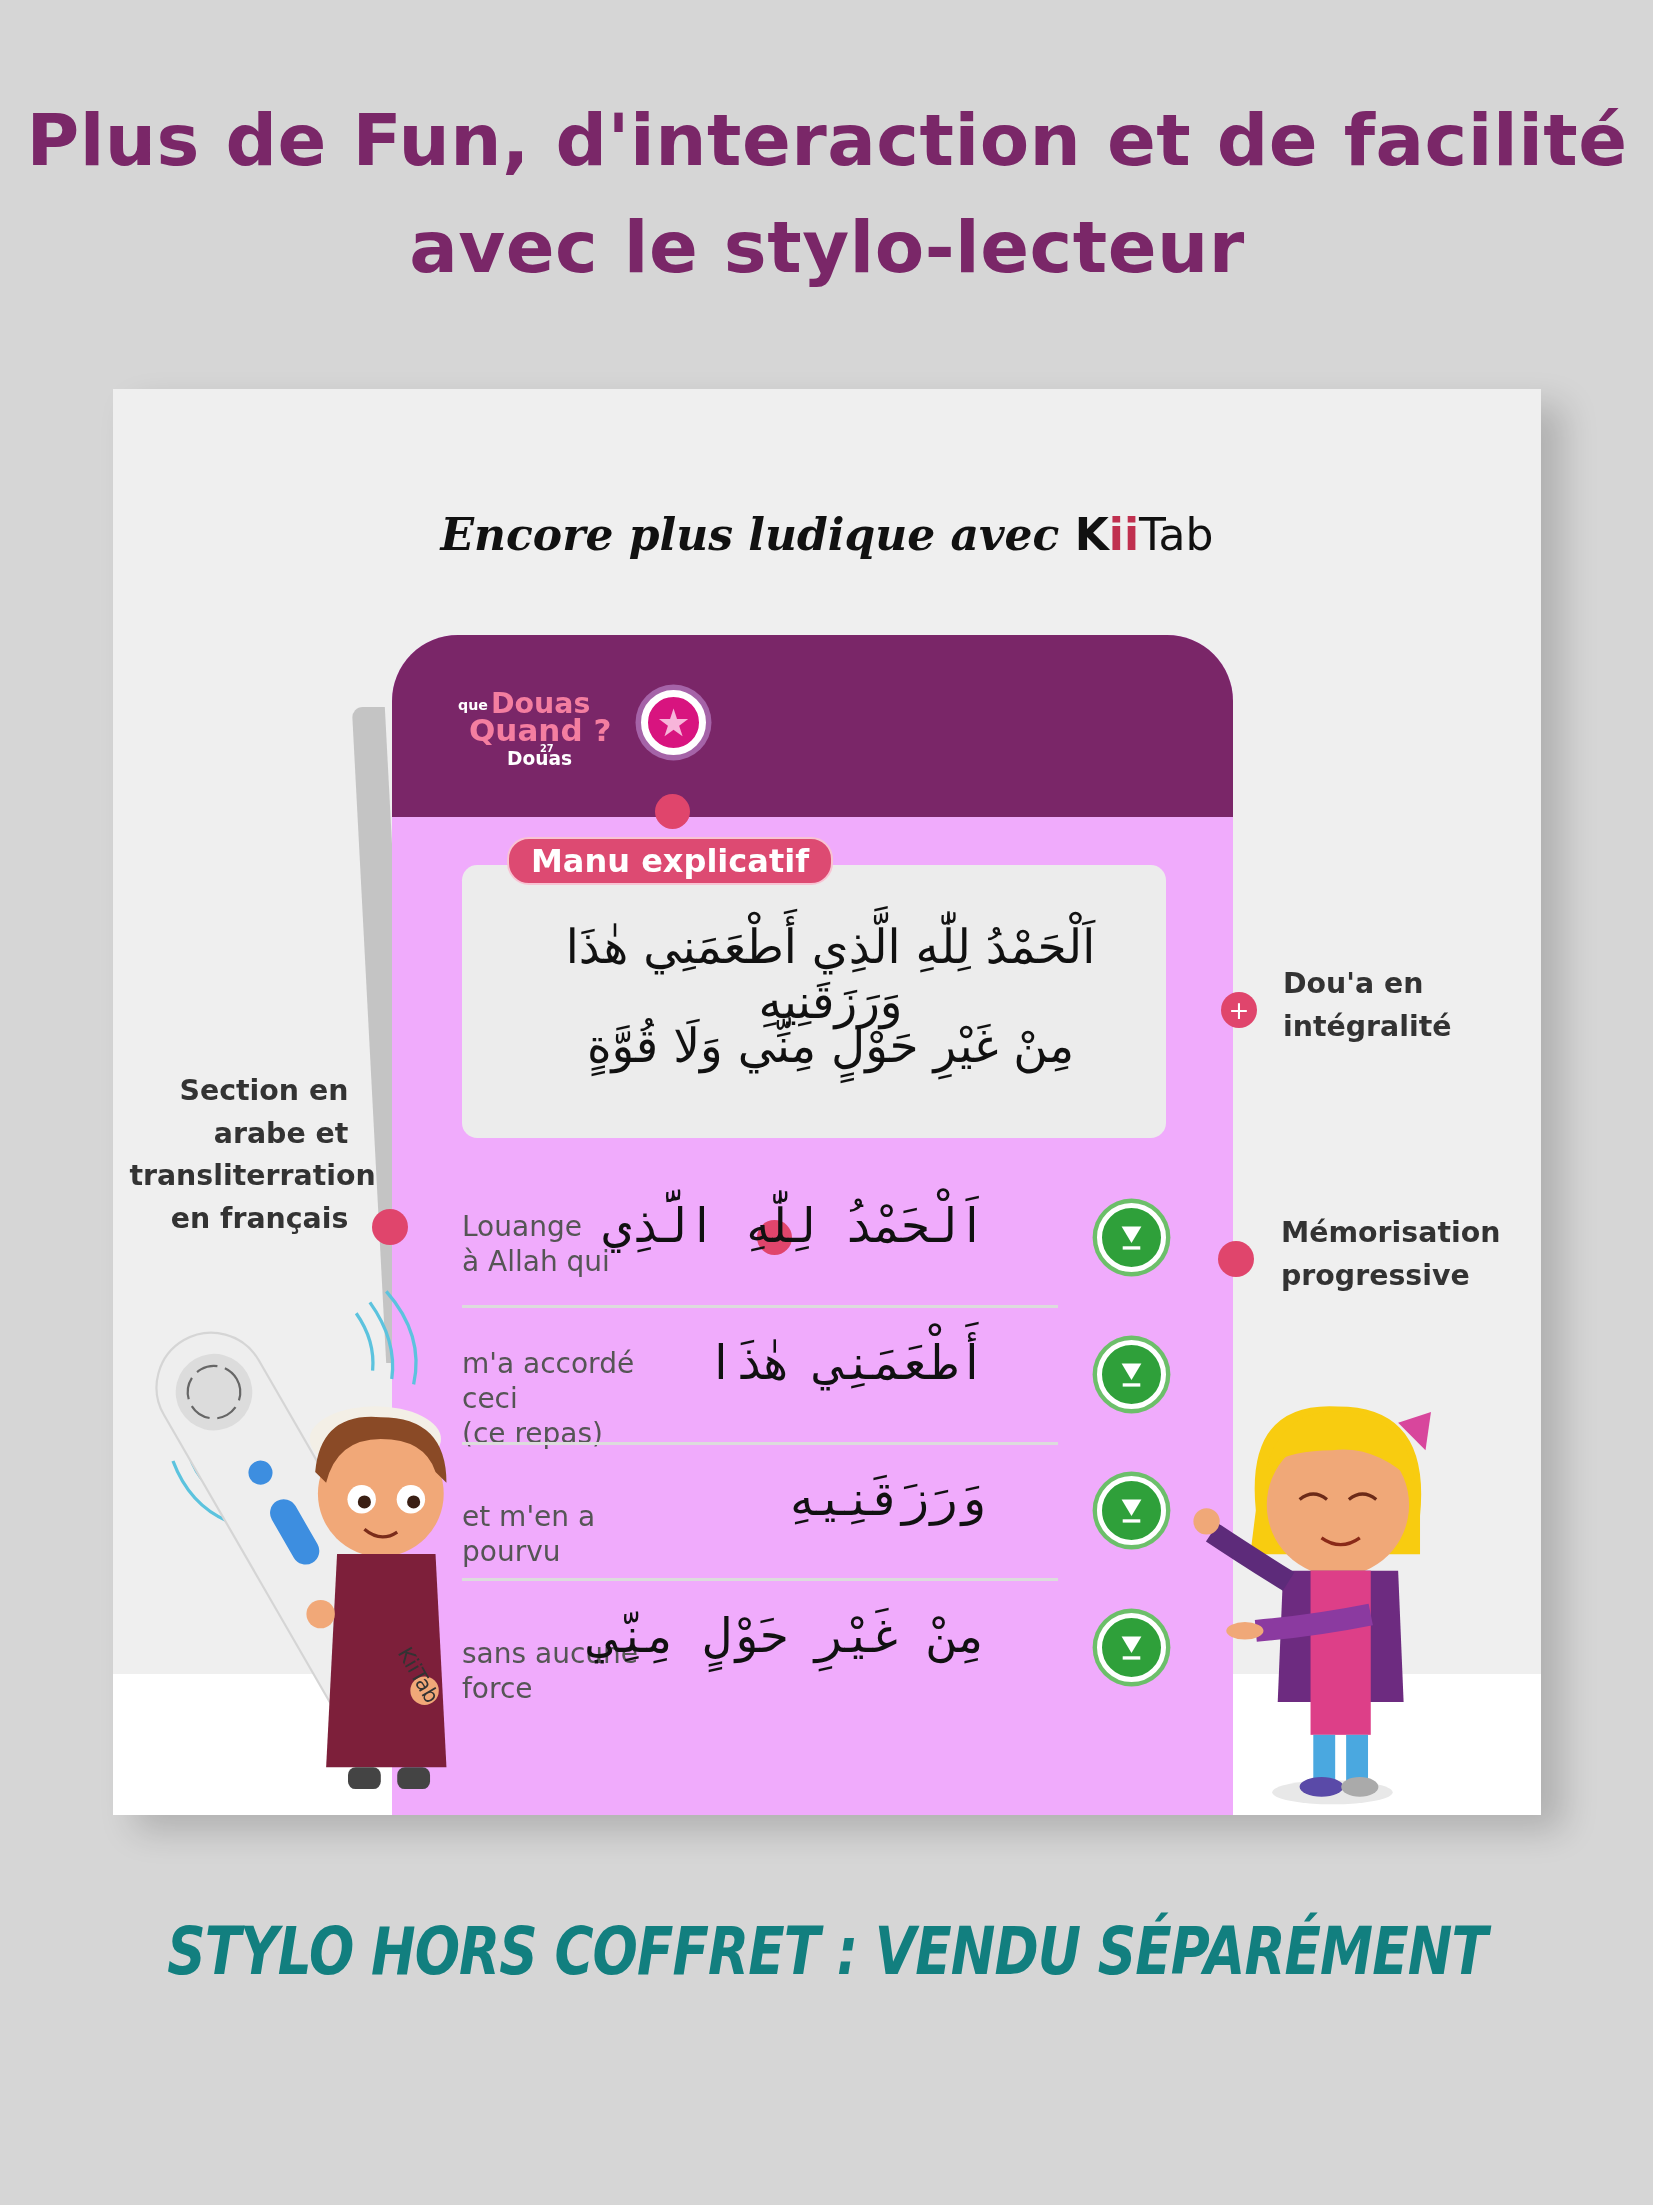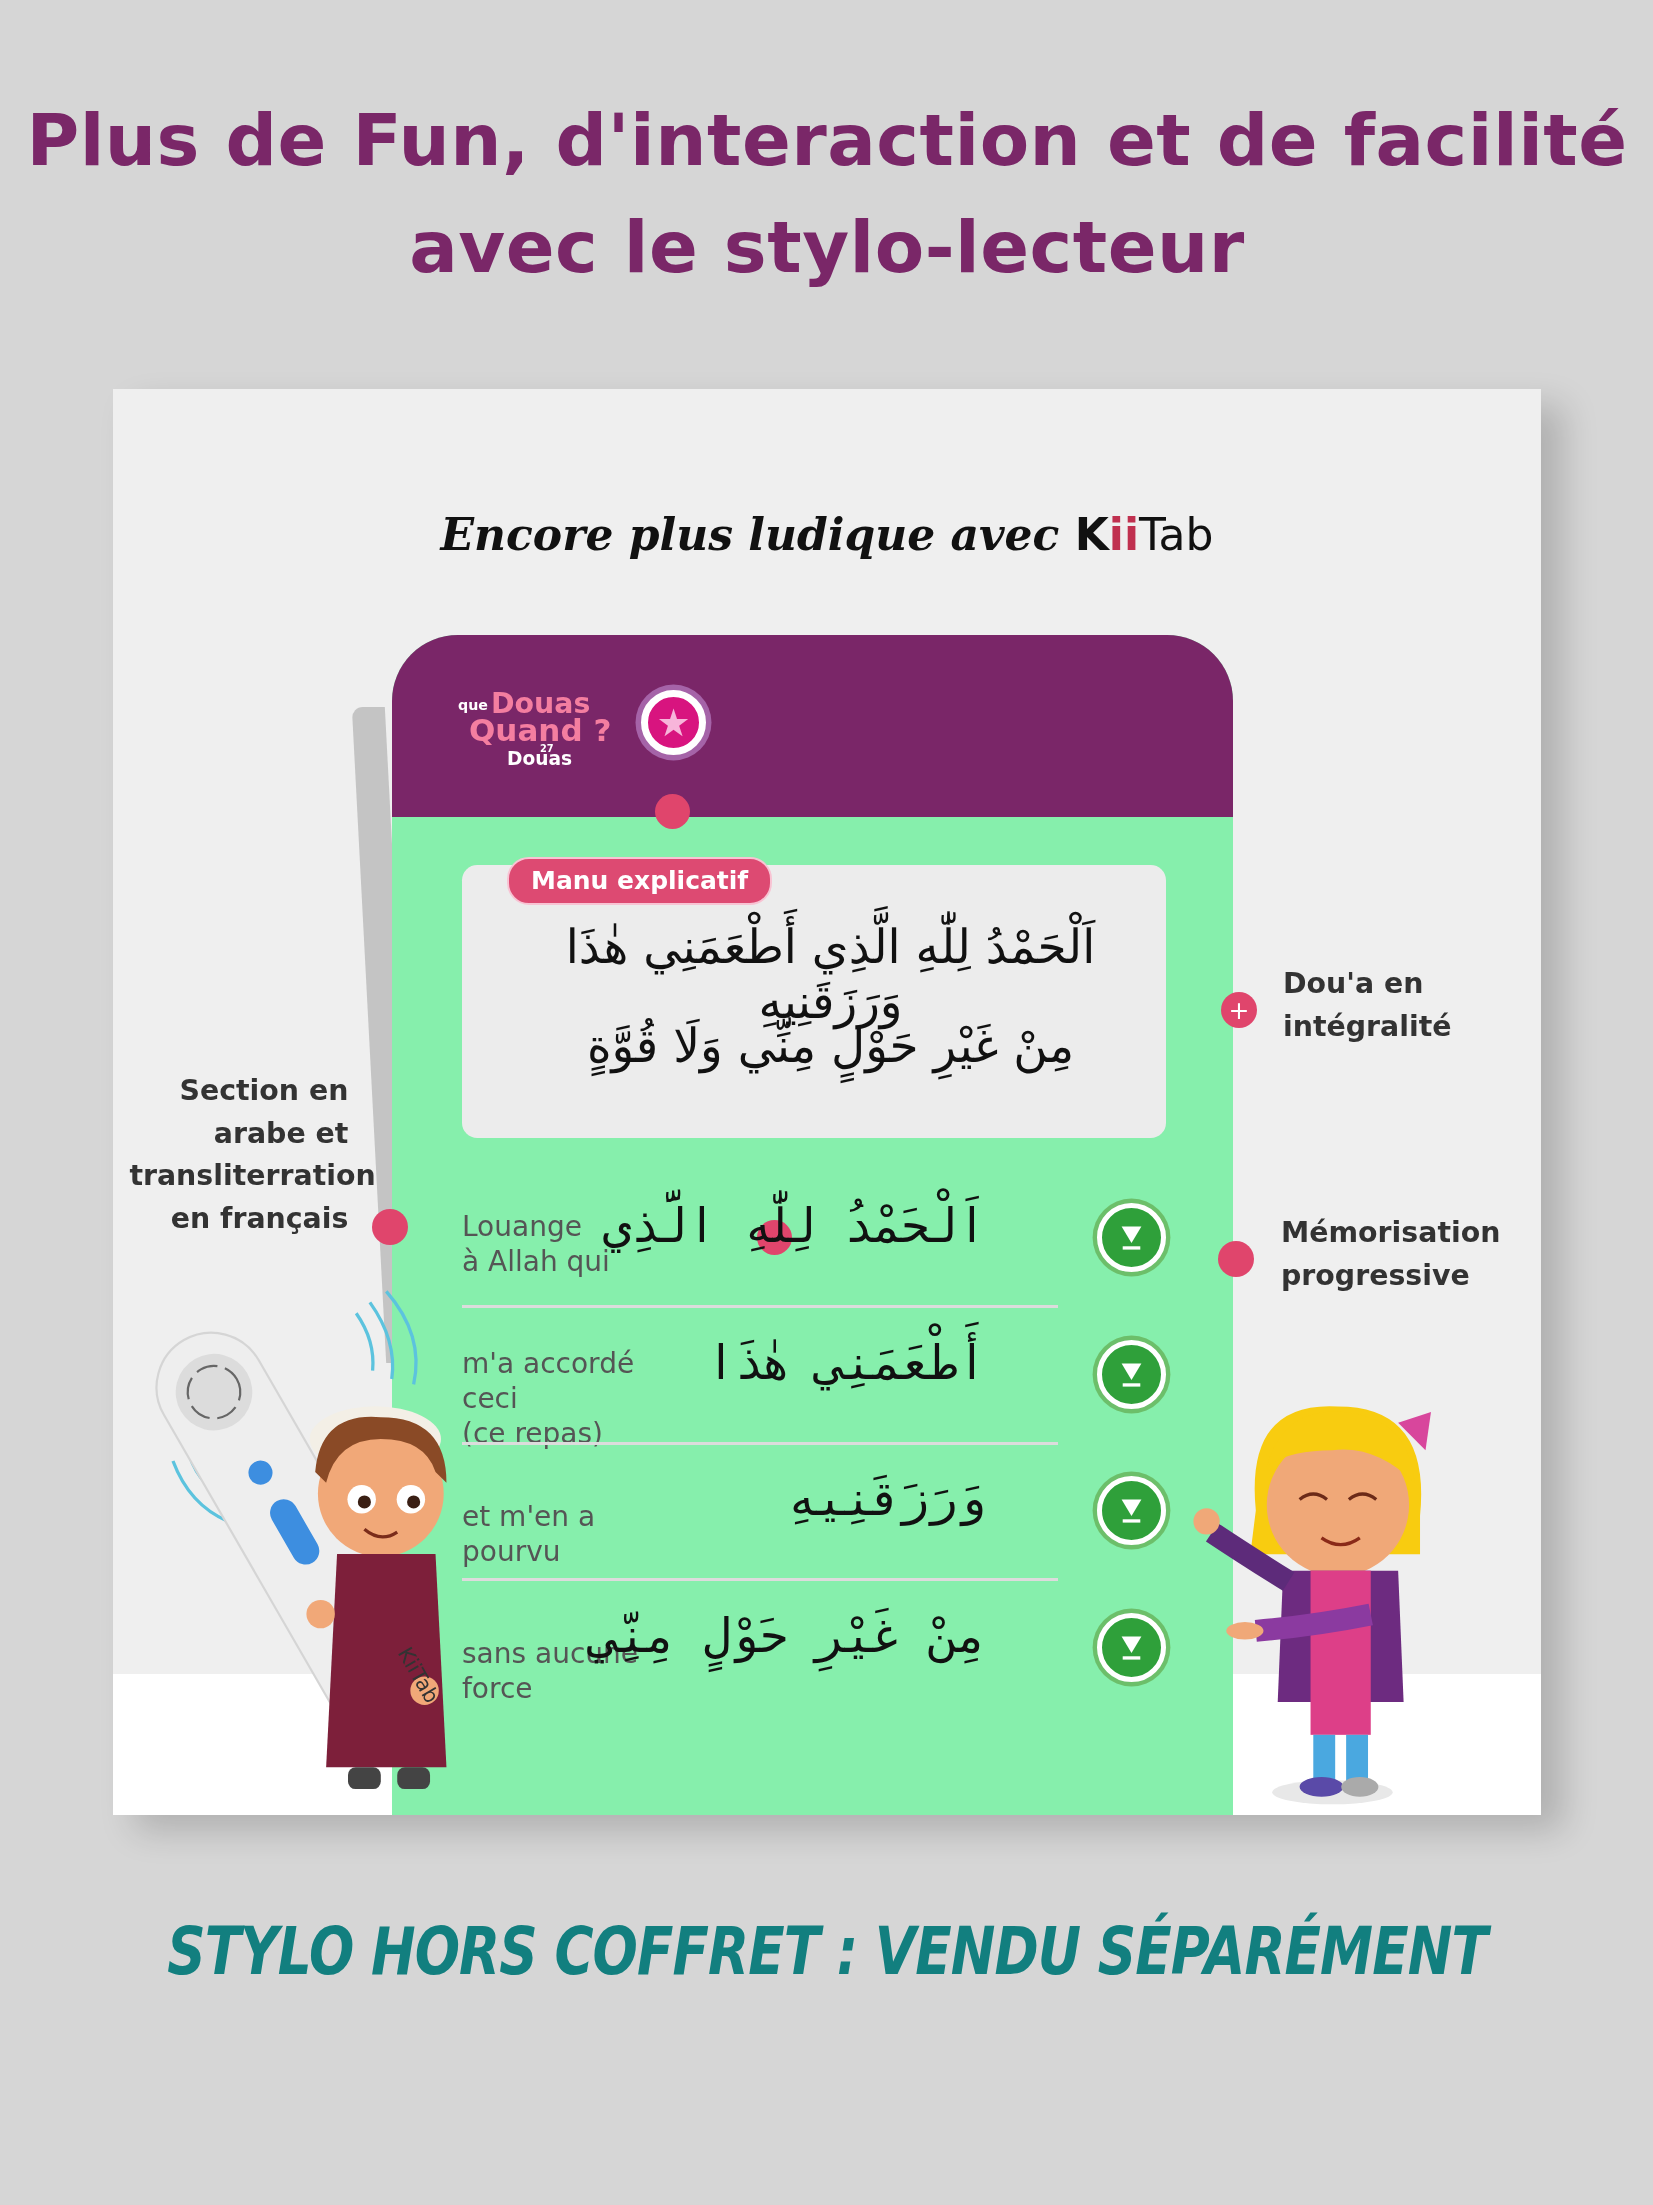--- a/index.html
+++ b/index.html
@@ -34,21 +34,21 @@
   .promo-title .brand .ii { color:#c0304f; }
   .promo-title .brand .tab { font-weight:normal; }
 
   .phone-shadow {
     position:absolute; left:256px; top:318px; width:33px; height:656px;
     background:#c4c4c4; border-radius:11px 0 0 0;
     transform:skewX(3deg);
   }
   .phone {
     position:absolute; left:279px; top:246px; width:841px; height:1313px;
-    background:#86efac; border-radius:66px 66px 0 0; overflow:hidden;
+    background:#f0abfc; border-radius:66px 66px 0 0; overflow:hidden;
   }
   .phone-header {
     position:absolute; left:0; top:0; width:841px; height:182px; background:#7a2668;
   }
   .logo {
     position:absolute; left:66px; top:55px; width:164px; height:82px;
     font-family:"DejaVu Sans", sans-serif; font-weight:bold; line-height:1;
   }
   .logo .que { position:absolute; left:0; top:7.7px; font-size:14.2px; color:#fff; }
   .logo .dire { position:absolute; left:33px; top:0; font-size:28.4px; color:#f47ea0; }
@@ -63,22 +63,22 @@
   }
   .header-dot {
     position:absolute; left:263px; top:159px; width:35px; height:35px; border-radius:50%;
     background:#e0456c;
   }
   .explain-box {
     position:absolute; left:70px; top:230px; width:704px; height:273px;
     background:#ececec; border-radius:15.3px;
   }
   .explain-pill {
-    position:absolute; left:115px; top:222px; padding:0 22px; height:44px; line-height:44px;
-    background:#dd4a72; color:#fff; border-radius:22px; font-size:25px; font-weight:bold;
+    position:absolute; left:115px; top:202px; padding:0 22px; height:44px; line-height:44px;
+    background:#dd4a72; color:#fff; border-radius:22px; font-size:32px; font-weight:bold;
     border:2.2px solid #f8c3d3;
   }
   .arabic-full {
     position:absolute; right:88px; width:629px; text-align:center; direction:rtl;
     font-family:"DejaVu Serif", serif; font-size:47px; color:#111;
   }
   #ar1 { top:284px; }
   #ar2 { top:383px; }
 
   .row {

